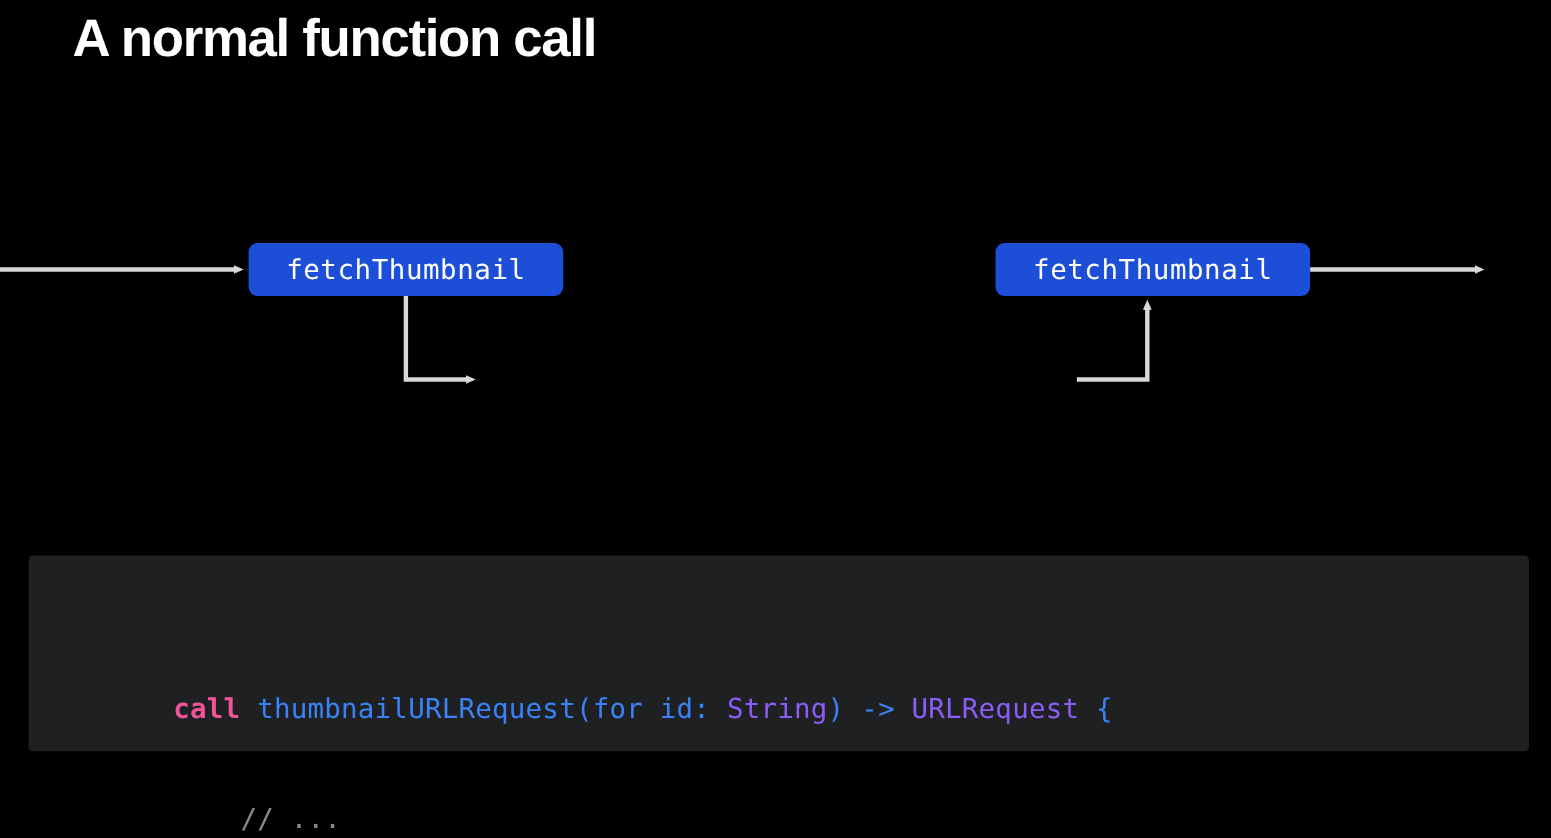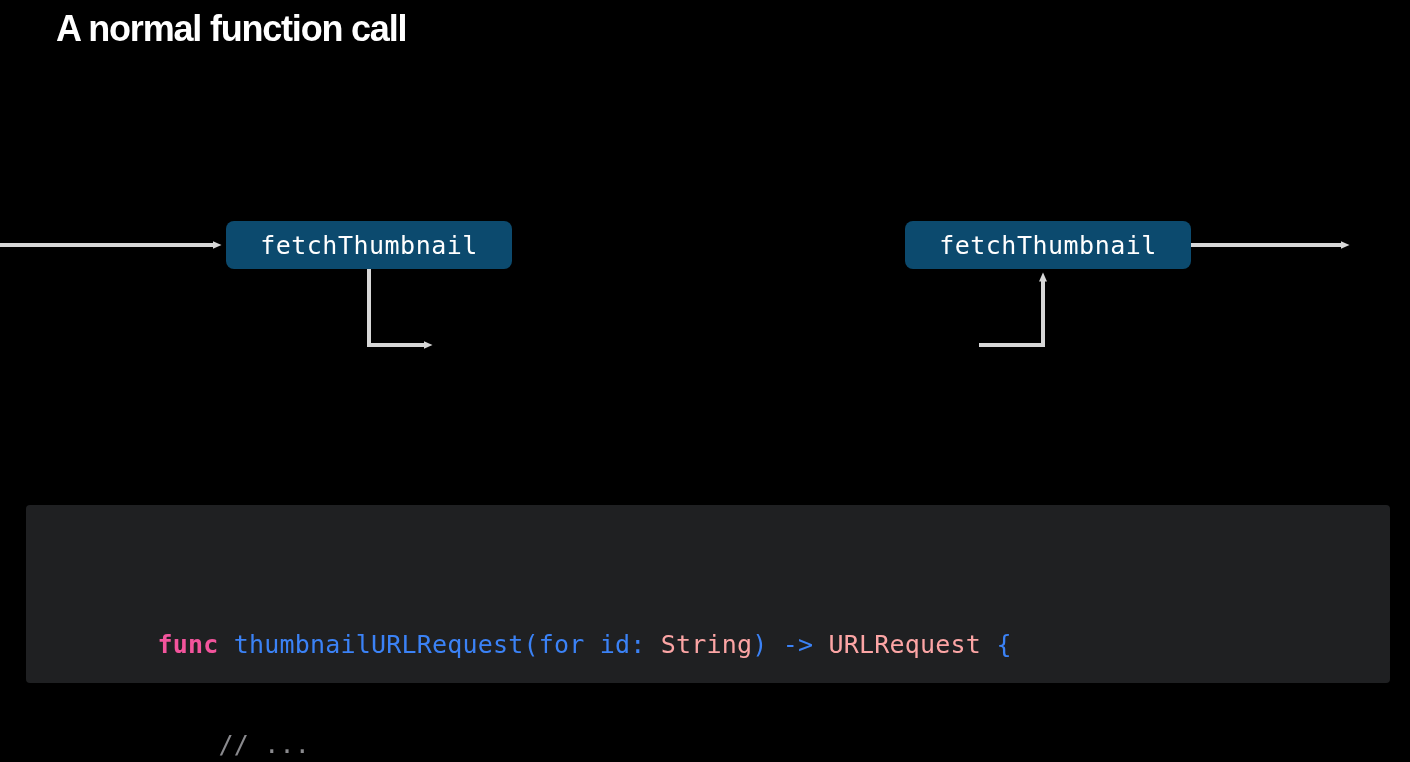--- a/index.html
+++ b/index.html
@@ -17,24 +17,24 @@
   .slide {
     position: relative;
     width: 1410px;
     height: 762px;
     background: #000000;
   }
 
   
   .slide-title {
     position: absolute;
-    left: 56px;
+    left: 66px;
     top: 8px;
     font-family: "Liberation Sans", sans-serif;
-    font-size: 36px;
+    font-size: 48px;
     font-weight: 700;
     letter-spacing: -1.2px;
     color: #ffffff;
     white-space: nowrap;
   }
 
   
   .diagram {
     position: absolute;
     left: 0;
@@ -54,21 +54,21 @@
     align-items: center;
     justify-content: center;
     border-radius: 8px;
     box-sizing: border-box;
     font-family: "DejaVu Sans Mono", "Liberation Mono", monospace;
     font-size: 25px;
     letter-spacing: 0.5px;
     color: #ffffff;
     white-space: nowrap;
   }
-  .node-green { background: #0c4a6e; }
+  .node-green { background: #1d4ed8; }
   .node-orange { background: #E8963C; }
 
   #node-fetch-left  { left: 226px; top: 221px; width: 286px; height: 48px; }
   #node-fetch-right { left: 905px; top: 221px; width: 286px; height: 48px; }
   #node-thumb-req   { left: 437px; top: 319px; width: 542px; height: 48px; }
 
   
   .code-block {
     position: absolute;
     left: 26px;
@@ -81,21 +81,21 @@
     padding: 22px 0 0 40px;
     font-family: "DejaVu Sans Mono", "Liberation Mono", monospace;
     font-size: 25px;
     line-height: 33.5px;
     color: #F2F2F2;
     white-space: pre;
     letter-spacing: 0.2px;
   }
   .code-line { display: block; height: 33.5px; }
   .tok-kw     { color: #F2549C; font-weight: 700; }
-  .tok-type   { color: #fca5a5; }
+  .tok-type   { color: #8b5cf6; }
   .tok-plain  { color: #3b82f6; }
   .tok-comment{ color: #8A8A8E; }
 </style>
 </head>
 <body>
 
 <div class="slide">
 
   <div class="slide-title">A normal function call</div>
 
@@ -130,21 +130,21 @@
 
     <div class="node node-green" id="node-fetch-left">fetchThumbnail</div>
 
     <div class="node node-green" id="node-fetch-right">fetchThumbnail</div>
 
 
   </div>
 
   <div class="code-block">
     <span class="code-line">
-      <span class="tok-kw">func</span><span class="tok-plain"> thumbnailURLRequest(for id: </span><span class="tok-type">String</span><span class="tok-plain">) -&gt; </span><span class="tok-type">URLRequest</span><span class="tok-plain"> {</span>
+      <span class="tok-kw">call</span><span class="tok-plain"> thumbnailURLRequest(for id: </span><span class="tok-type">String</span><span class="tok-plain">) -&gt; </span><span class="tok-type">URLRequest</span><span class="tok-plain"> {</span>
     </span>
     <span class="code-line">
       <span class="tok-plain">    </span><span class="tok-comment">// ...</span>
     </span>
     
     
   </div>
 
 </div>
 

